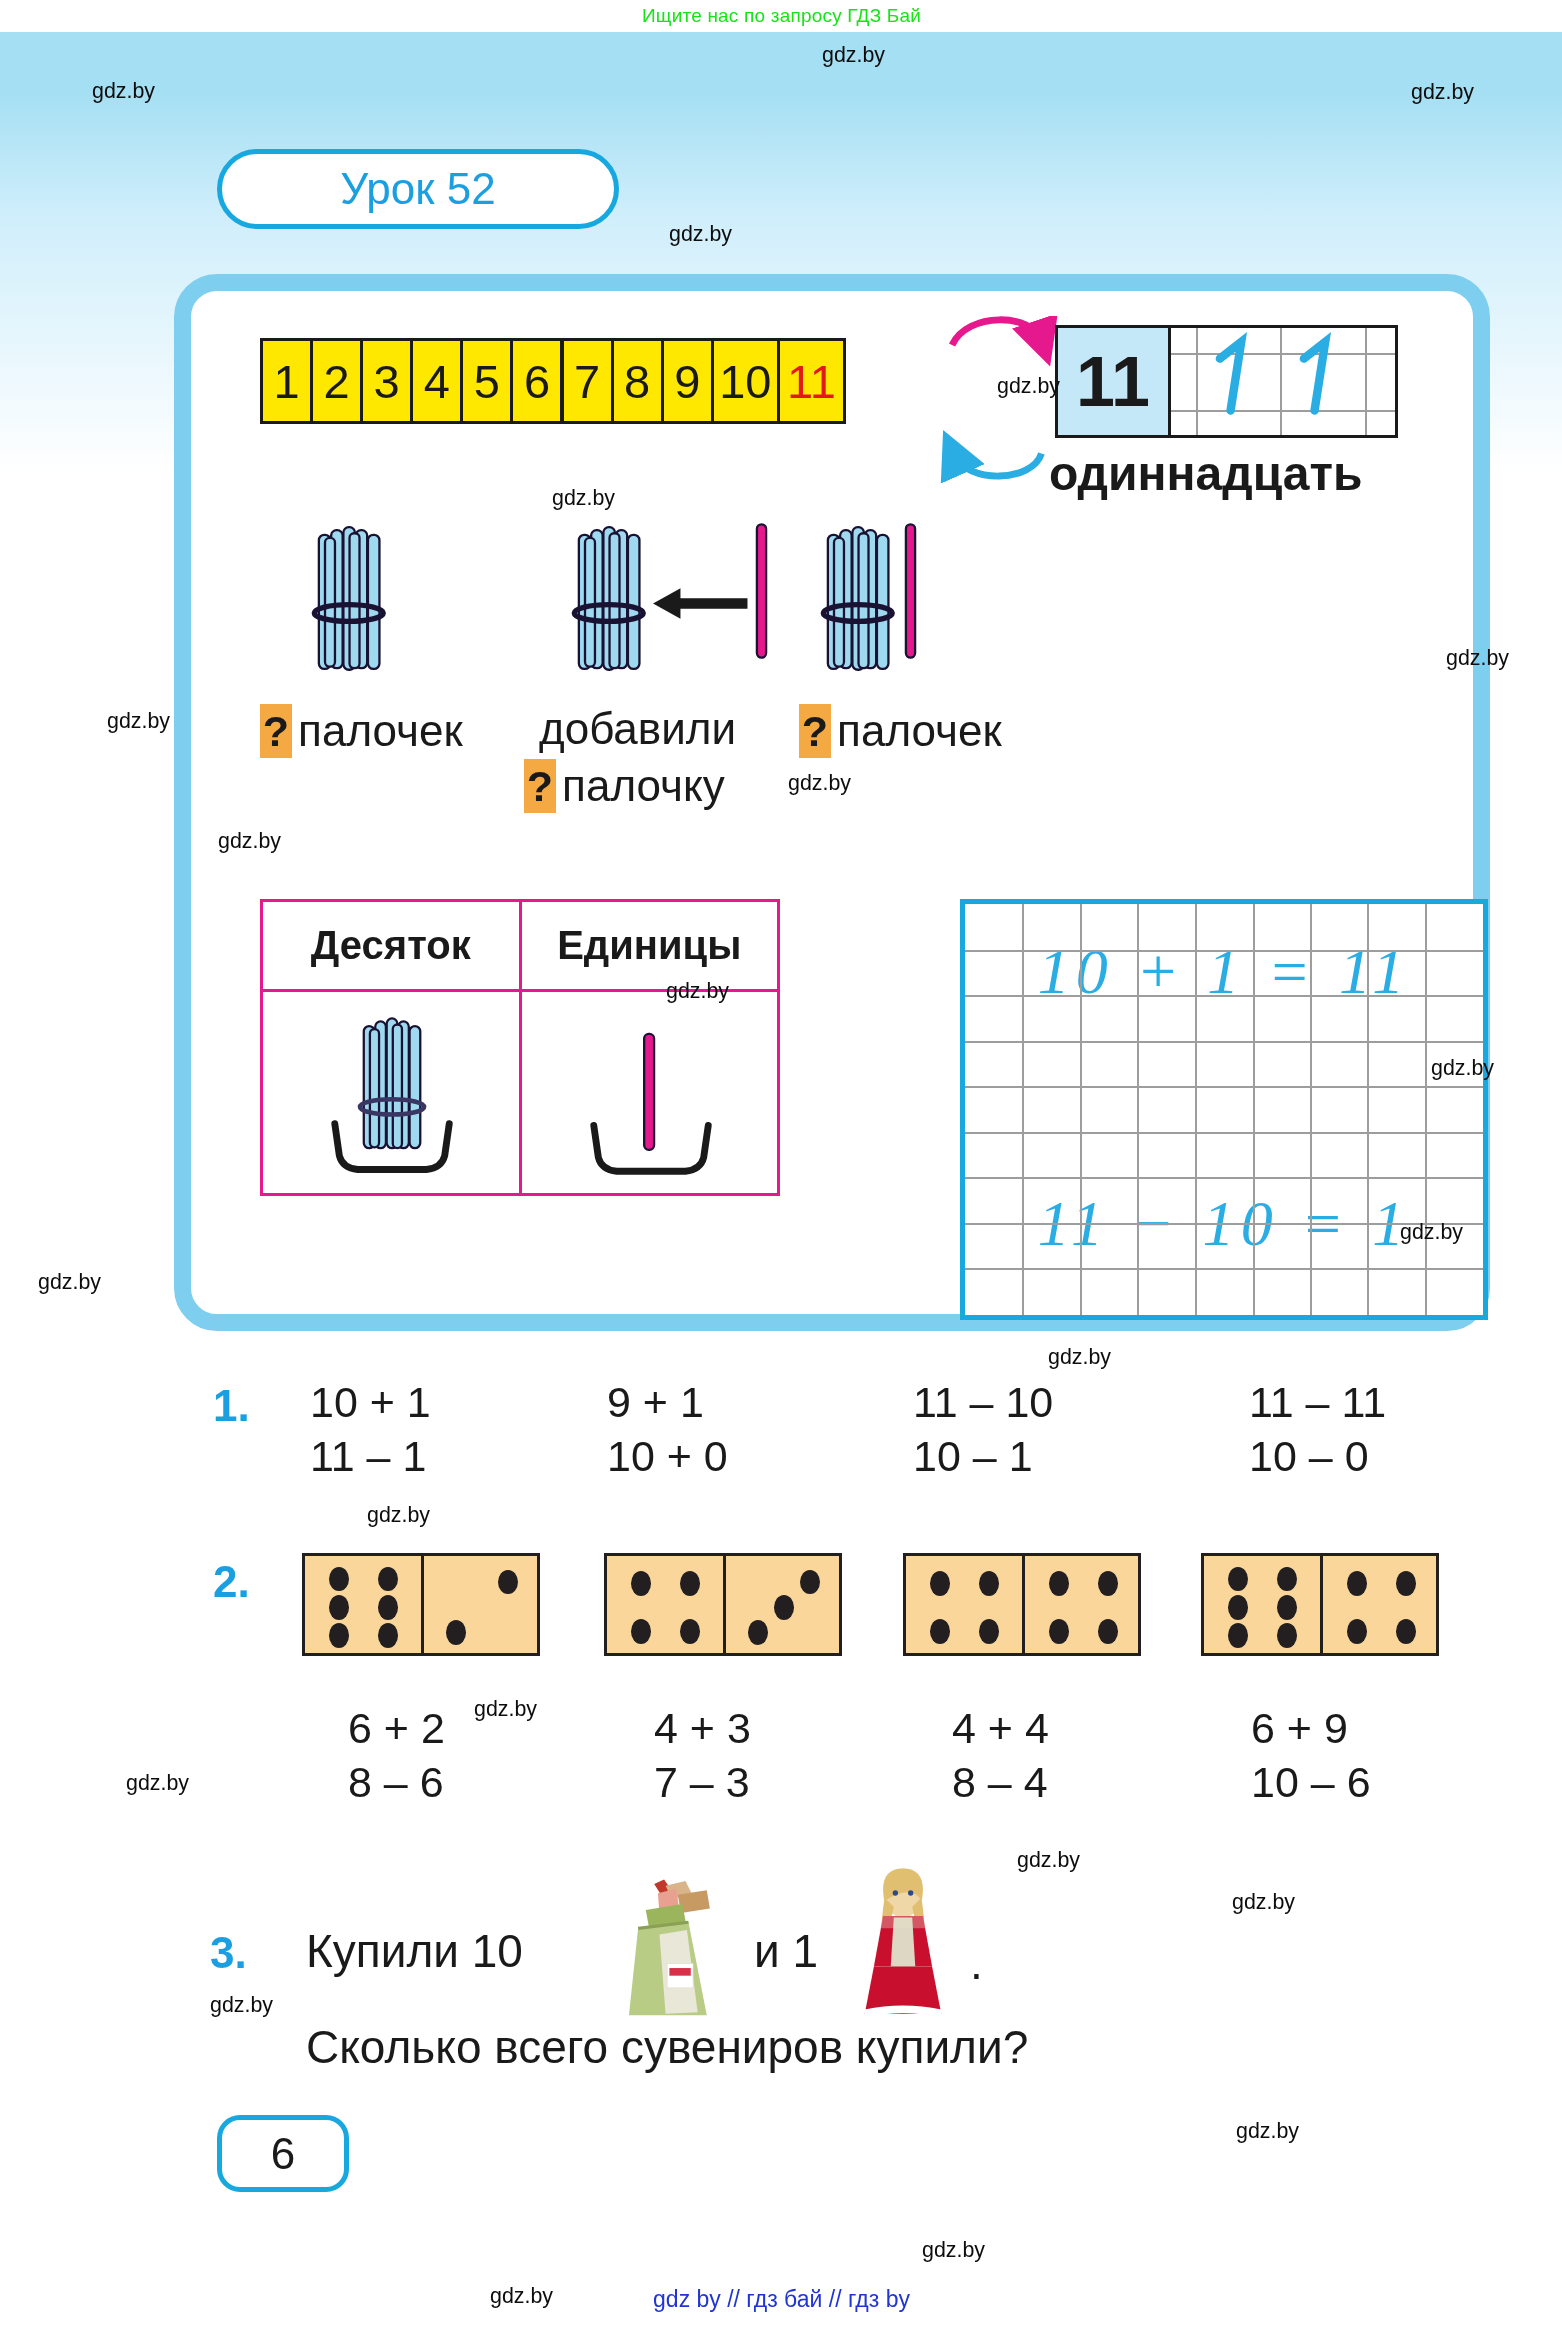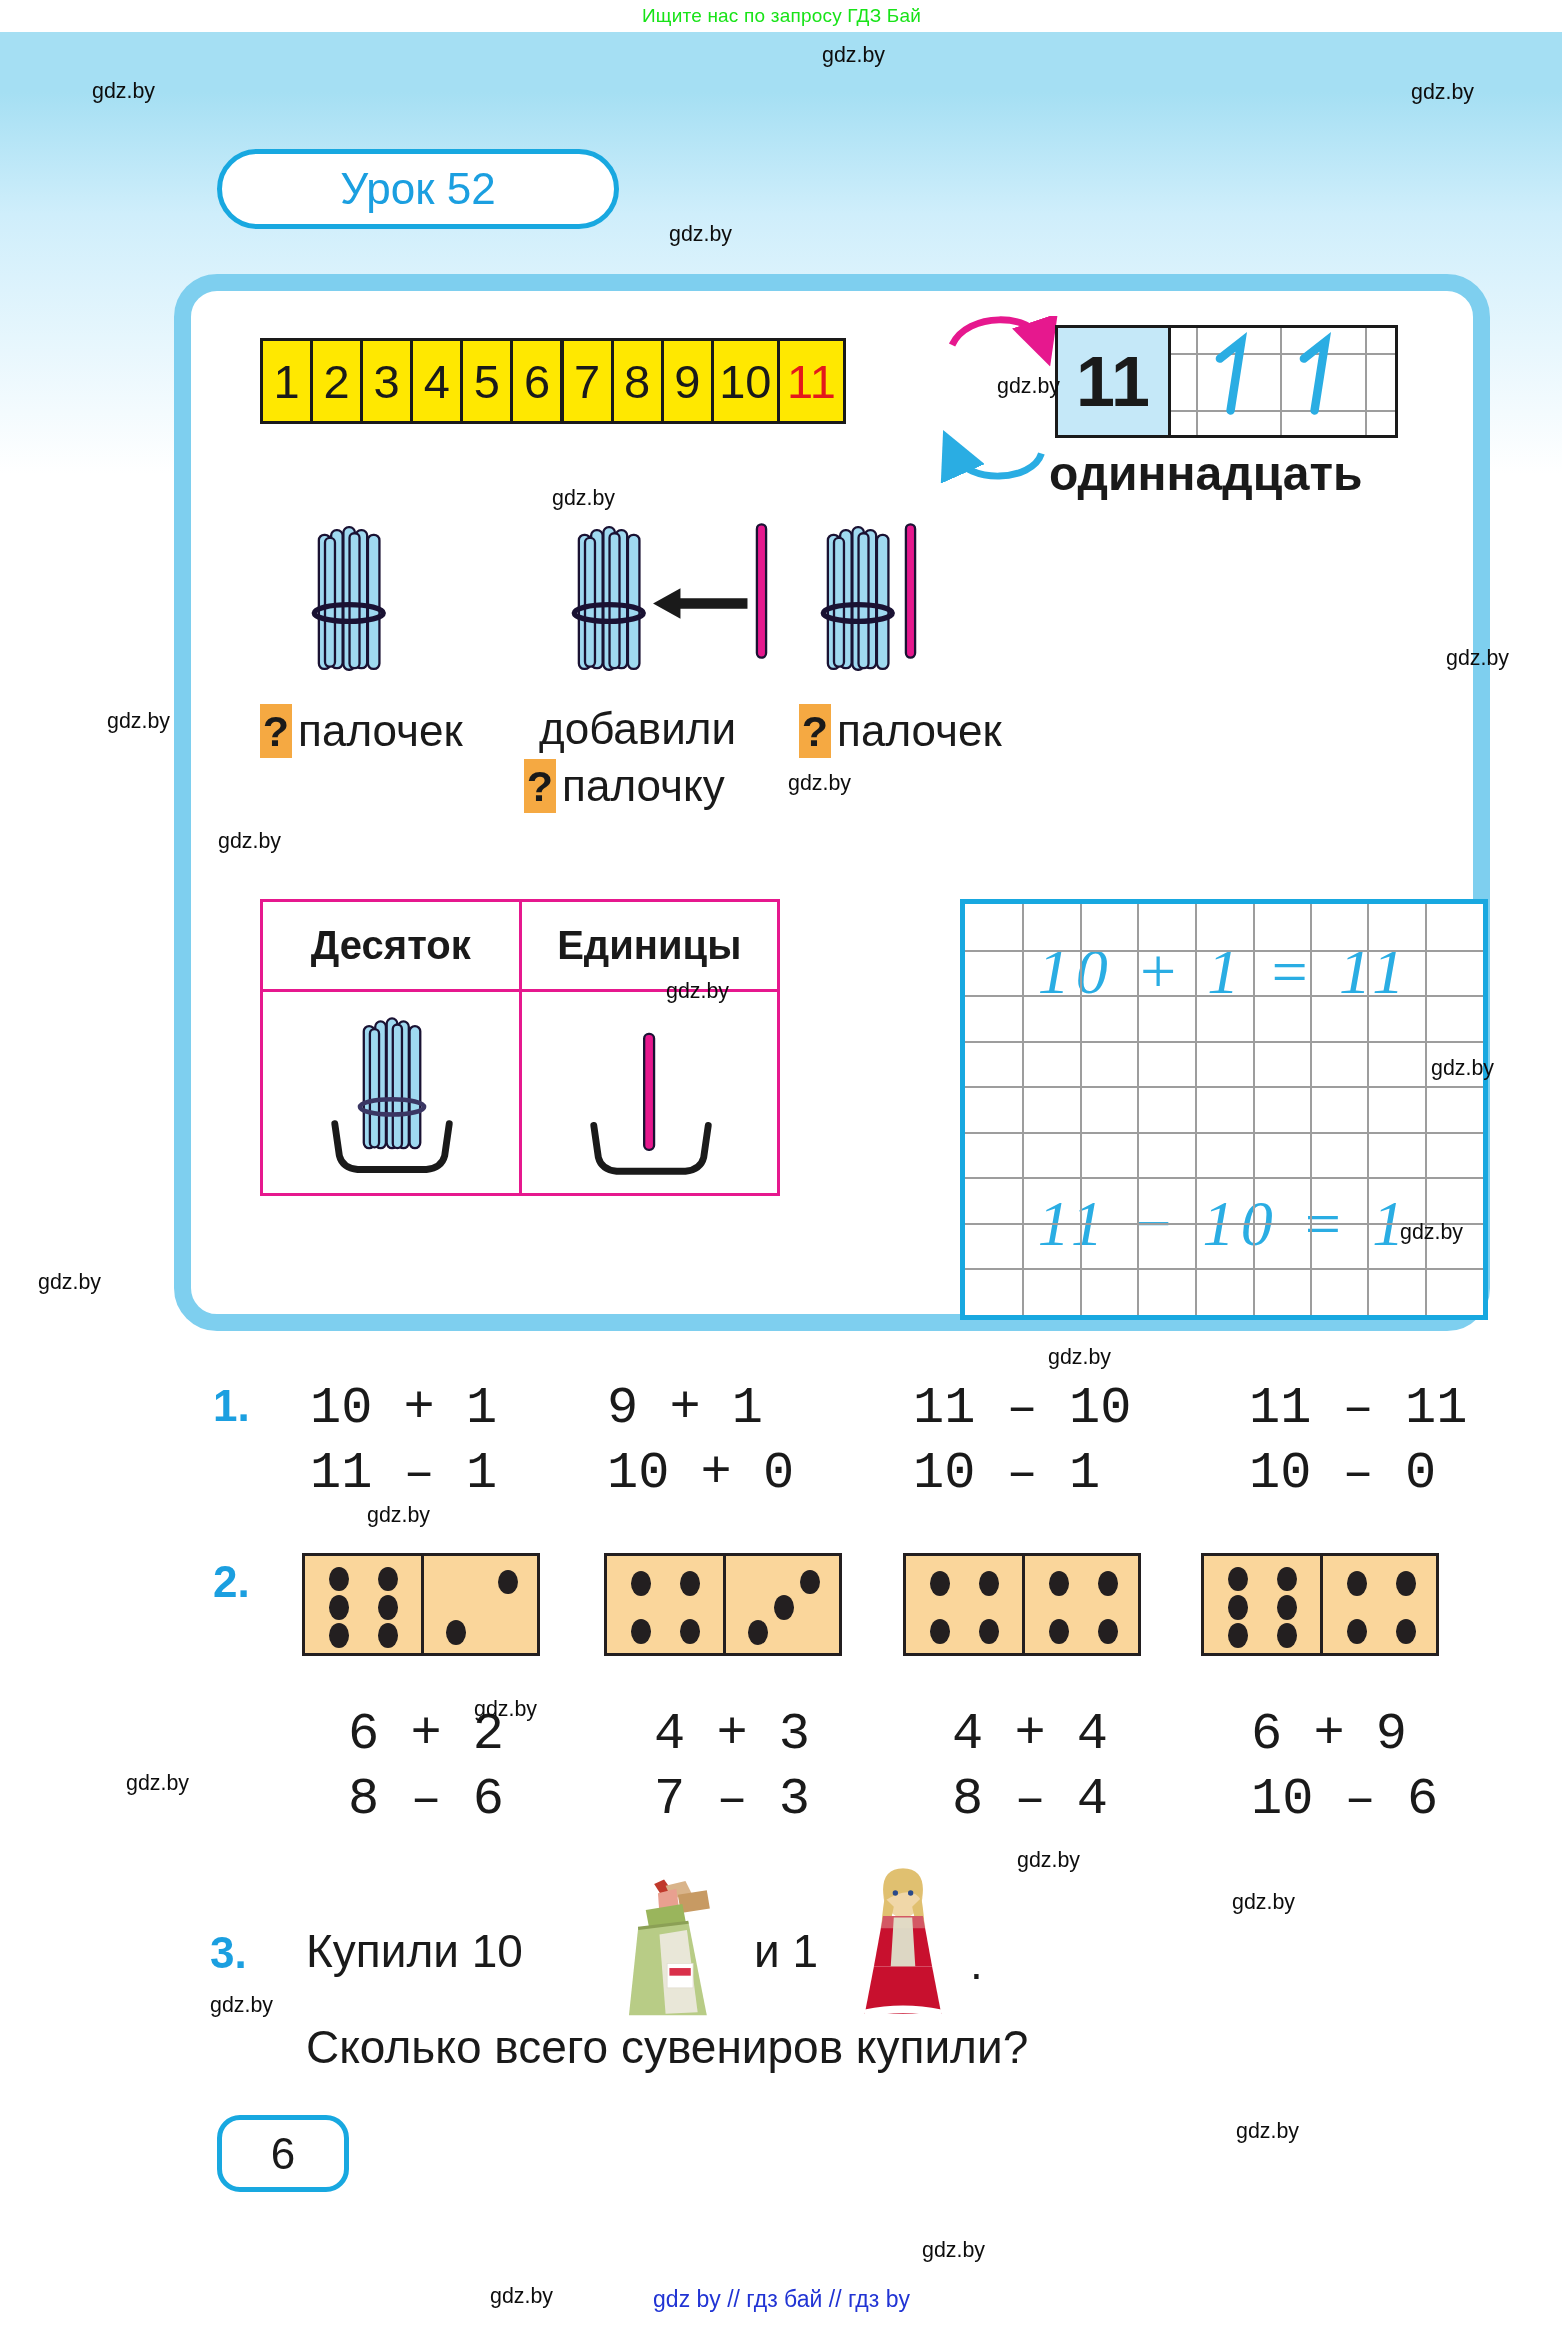--- a/index.html
+++ b/index.html
@@ -110,21 +110,21 @@
   .eqrow {
     position: absolute; left: 0; width: 100%;
     font-size: 64px; color: #2aade3; text-align: center;
     font-family: "Liberation Serif", serif; font-style: italic; letter-spacing: 6.1px;
   }
 
   
   .exnum {
     position: absolute; color: #1b9fe0; font-size: 44px; font-weight: bold;
   }
-  .excol { position: absolute; font-size: 52px; color: #1a1a1a; line-height: 1.25; white-space: nowrap; font-family: Liberation Mono, monospace; }
+  .excol { position: absolute; font-size: 43px; color: #1a1a1a; line-height: 1.25; white-space: nowrap; }
 
   
   .domino {
     position: absolute; display: flex; background: #fad69b;
     border: 3.1px solid #231f20; height: 103px;
   }
   .dhalf { width: 116px; position: relative; }
   .dhalf + .dhalf { border-left: 3.1px solid #231f20; }
   .pip {
     position: absolute; width: 20px; height: 24.5px; border-radius: 50%; background: #231f20;

